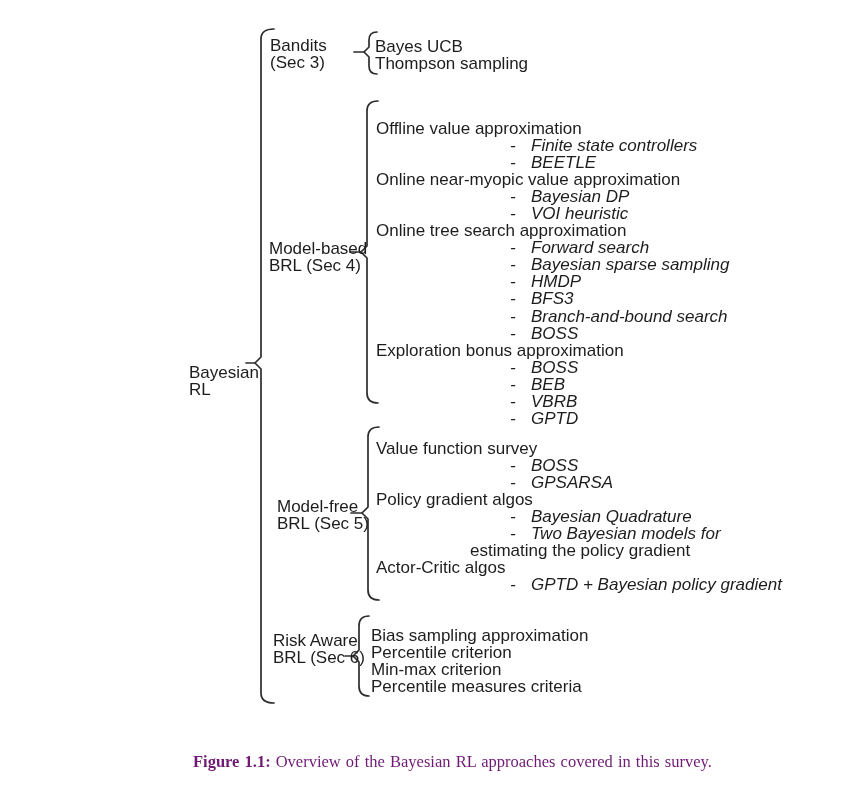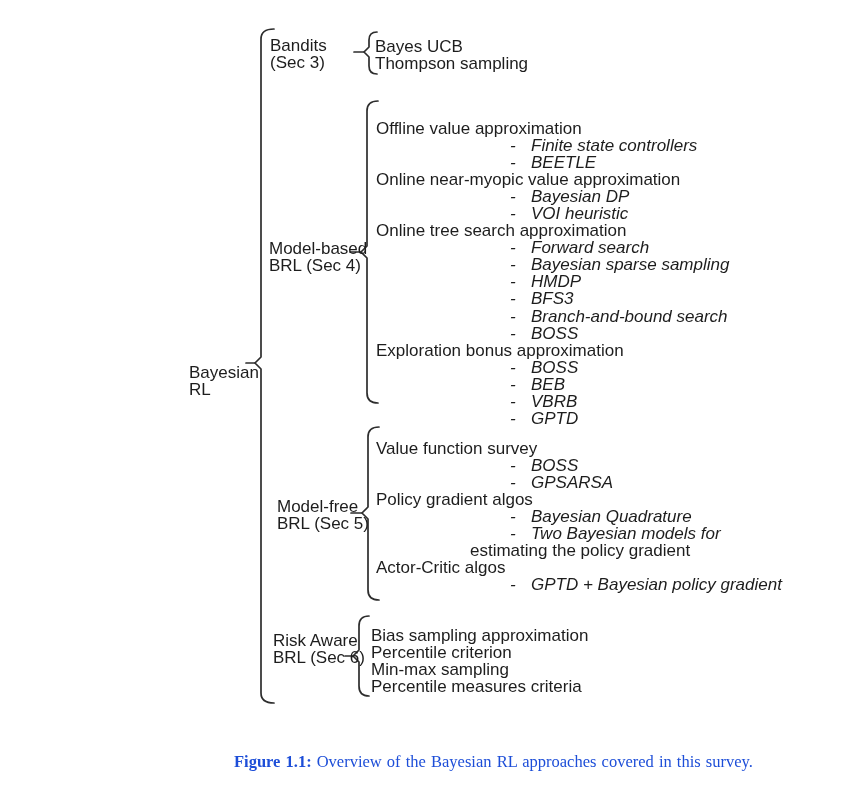--- a/index.html
+++ b/index.html
@@ -10,23 +10,22 @@
   svg.lines{position:absolute;left:0;top:0;width:853px;height:805px;pointer-events:none;}
   svg.lines path{fill:none;stroke:#2d2d2d;stroke-width:1.7;stroke-linecap:round;stroke-linejoin:round;}
   .lbl,.children{position:absolute;font-size:17px;line-height:17.05px;white-space:nowrap;}
   .row{height:17.05px;white-space:nowrap;}
   .item{padding-left:134px;}
   .item .dash{display:inline-block;width:21px;font-style:italic;}
   .item .txt{font-style:italic;}
   .cont{padding-left:94px;}
   .caption{
     position:absolute;left:193px;top:752px;white-space:nowrap;
-    font-family:"Liberation Serif","DejaVu Serif",serif;font-size:16.5px;color:#1d4ed8;
+    font-family:"Liberation Serif","DejaVu Serif",serif;font-size:16.5px;color:#701a75;
     word-spacing:1px;
-    margin-left:41px;
   }
   .caption .cap-label{font-weight:bold;margin-right:5px;}
 </style>
 </head>
 <body>
 
 <div class="stage">
 
   <svg class="lines" viewBox="0 0 853 805">
 
@@ -101,21 +100,21 @@
     <div class="row item"><span class="dash">-</span><span class="txt">GPTD + Bayesian policy gradient</span></div>
   </div>
 
   <div class="lbl" style="left:273px;top:632px">
     <div class="row">Risk Aware</div>
     <div class="row">BRL (Sec 6)</div>
   </div>
   <div class="children" style="left:371px;top:627px">
     <div class="row">Bias sampling approximation</div>
     <div class="row">Percentile criterion</div>
-    <div class="row">Min-max sampling</div>
+    <div class="row">Min-max criterion</div>
     <div class="row">Percentile measures criteria</div>
   </div>
 
   <div class="caption">
     <span class="cap-label">Figure 1.1:</span><span class="cap-text">Overview of the Bayesian RL approaches covered in this survey.</span>
   </div>
 
 </div>
 
 </body></html>

